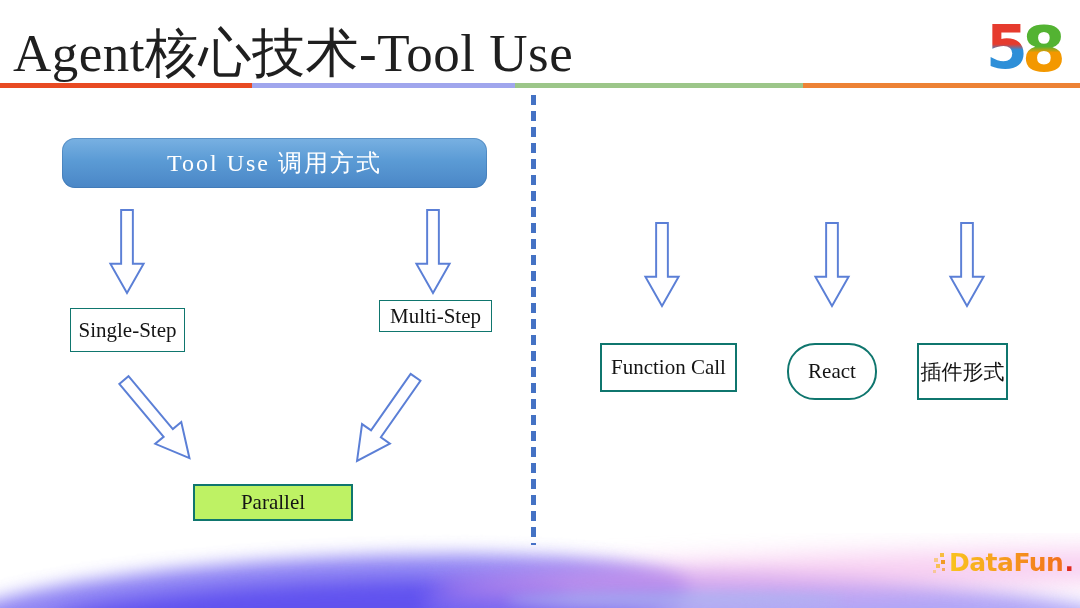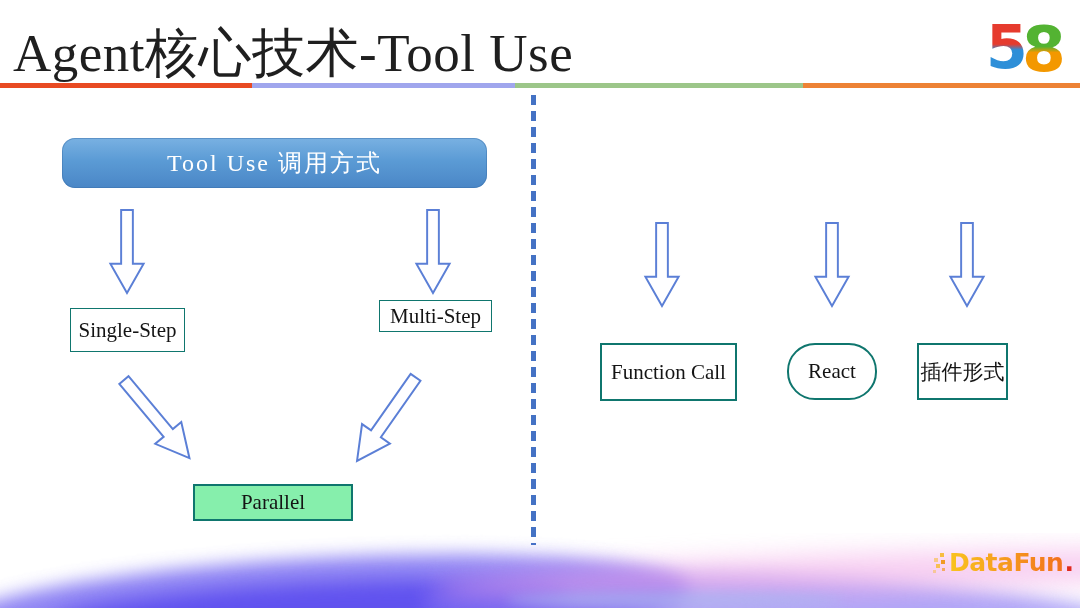--- a/index.html
+++ b/index.html
@@ -24,21 +24,21 @@
        color:#ffffff;font-family:Liberation Serif, serif;
        font-size:24px;letter-spacing:2px;display:flex;align-items:center;justify-content:center;white-space:nowrap;}
   .hdr-left{left:62px;} .hdr-right{left:600px;}
 
   
   .node{position:absolute;box-sizing:border-box;background:#ffffff;border:2px solid #0f766e;
         display:flex;align-items:center;justify-content:center;font-size:21px;color:#141414;white-space:nowrap;}
   .node-single{left:70px;top:308px;width:115px;height:44px;border-width:1.5px;}
   .node-multi{left:379px;top:300px;width:113px;height:32px;border-width:1.5px;}
   .node-parallel{left:193px;top:484px;width:160px;height:37px;border-width:2px;}
-  .node-fncall{left:600px;top:343px;width:137px;height:58px;border-width:2.5px;}
+  .node-fncall{left:600px;top:343px;width:137px;height:49px;border-width:2.5px;}
   .node-react{left:787px;top:343px;width:90px;height:57px;border-width:2.5px;border-radius:28px;}
   .node-plugin{left:917px;top:343px;width:91px;height:57px;border-width:2.5px;text-align:right;}
 
   
   .arrow{position:absolute;overflow:visible;}
   .diag-a{transform:rotate(-40deg);}
   .diag-b{transform:rotate(35deg);}
 
   
   .dash-line{position:absolute;left:531px;top:95px;width:4.5px;height:450px;
@@ -102,21 +102,21 @@
   <div class="node node-single">Single-Step</div>
   <div class="node node-multi">Multi-Step</div>
 
   <svg class="arrow diag-a" style="left:137px;top:367px" width="40" height="105" viewBox="0 0 40 105">
     <polygon points="14,1 26,1 26,70 37,70 20,103 3,70 14,70" fill="#FEFEFF" stroke="#5B7FD6" stroke-width="2"></polygon>
   </svg>
   <svg class="arrow diag-b" style="left:366px;top:367px" width="40" height="105" viewBox="0 0 40 105">
     <polygon points="14,1 26,1 26,70 37,70 20,103 3,70 14,70" fill="#FEFEFF" stroke="#5B7FD6" stroke-width="2"></polygon>
   </svg>
 
-  <div class="node node-parallel" style="background: #86efac;">Parallel</div>
+  <div class="node node-parallel" style="background: #bef264;">Parallel</div>
 
   <div class="dash-line"></div>
 
 
   <svg class="arrow" style="left:642px;top:222px" width="40" height="86" viewBox="0 0 40 88">
     <polygon points="14,1 26,1 26,56 37,56 20,86 3,56 14,56" fill="#FEFEFF" stroke="#5B7FD6" stroke-width="2"></polygon>
   </svg>
   <svg class="arrow" style="left:812px;top:222px" width="40" height="86" viewBox="0 0 40 88">
     <polygon points="14,1 26,1 26,56 37,56 20,86 3,56 14,56" fill="#FEFEFF" stroke="#5B7FD6" stroke-width="2"></polygon>
   </svg>

